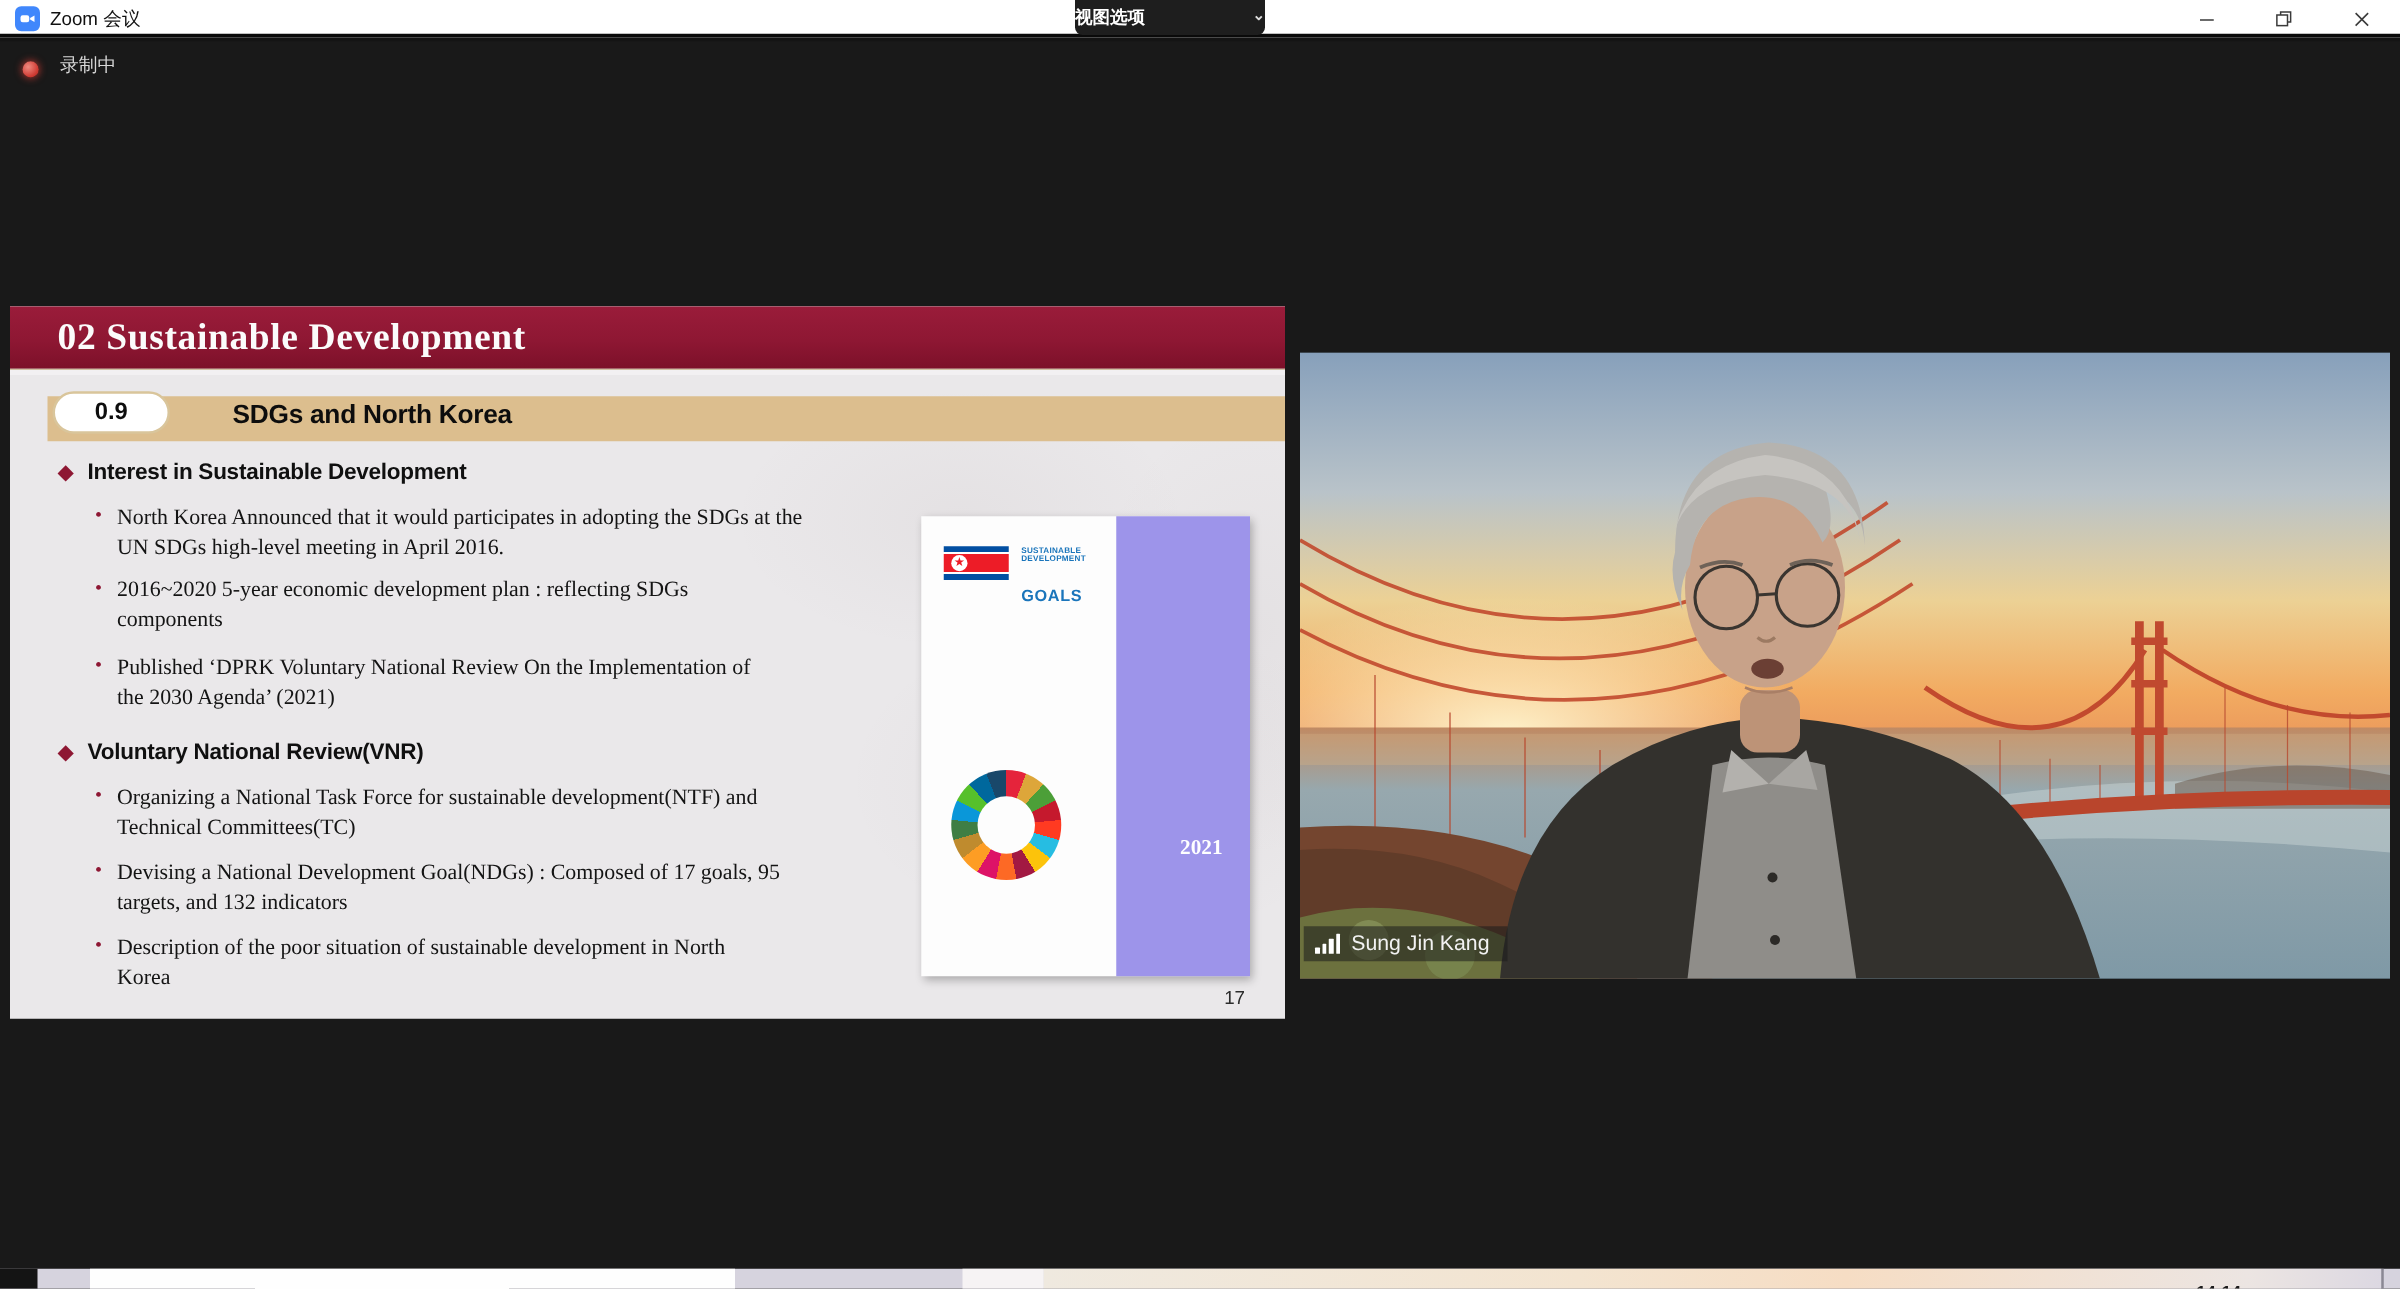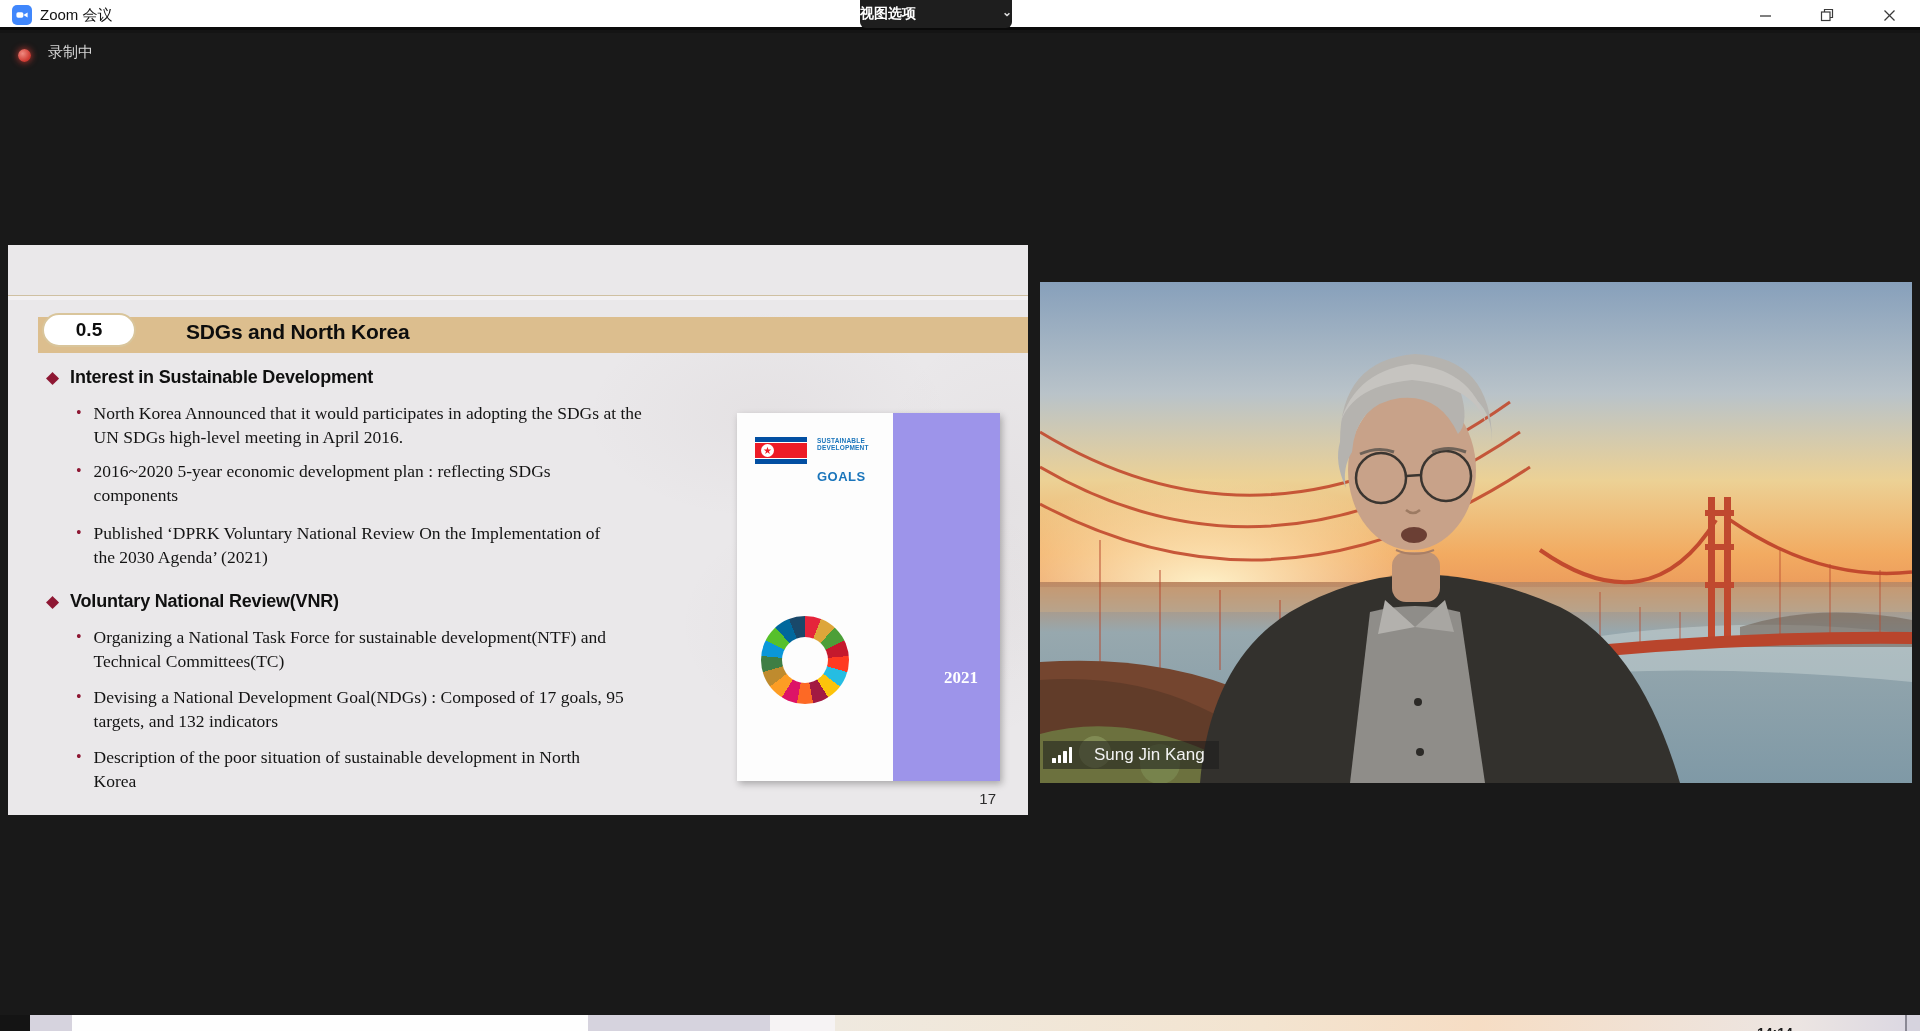--- a/index.html
+++ b/index.html
@@ -77,21 +77,21 @@
   .doc-country { font-size:11.5px; line-height:13px; }
   .doc-vnr { font-size:17px; margin-top:2px; }
   .doc-sub { font-size:10.5px; margin-top:9px; }
   .sdg-wheel { position:absolute; left:24px; top:203px; width:88px; height:88px; border-radius:50%; }
   .sdg-wheel .hole { position:absolute; left:21px; top:21px; width:46px; height:46px; border-radius:50%; background:#fdfdfd; }
   .doc-year { position:absolute; right:22px; top:255px; color:#fff; font-family:"Liberation Serif",serif; font-weight:bold; font-size:17px; }
 
   
   .video { position:absolute; left:1040px; top:249px; width:872px; height:501px; background:#4a5a66; overflow:hidden; }
   .video svg { display:block; }
-  .name-tag { position:absolute; left:3px; bottom:14px; background:rgba(28,28,28,.55); display:flex; align-items:center; gap:22px;
+  .name-tag { position:absolute; left:3px; bottom:14px; background:rgba(28,28,28,.55); display:flex; align-items:center; gap:9px;
               padding:4px 14px 4px 9px; }
   .name-text { color:#f2f2f2; font-size:17px; }
   .sig { display:flex; align-items:flex-end; gap:2px; height:16px; }
   .sig i { display:block; width:3.5px; background:#fff; border-radius:.5px; }
   .sig i:nth-child(1){height:5px;} .sig i:nth-child(2){height:8px;} .sig i:nth-child(3){height:12px;} .sig i:nth-child(4){height:16px;}
 
   
   .bottom-strip { position:absolute; top:1015px; left:0; width:1920px; height:16px; background:#d6d3de; }
   .bs-black { position:absolute; left:0; top:0; width:30px; height:16px; background:#141414; }
   .bs-white { position:absolute; left:72px; top:0; width:516px; height:16px; background:#fefefe; }
@@ -145,24 +145,27 @@
   <div class="content">
 
     <div class="recording">
       <span class="rec-dot"></span>
       <span class="rec-label">录制中</span>
     </div>
 
     <div class="slide">
       <div class="slide-watermark"></div>
 
+      <div class="slide-header">
+        <span class="slide-title">02 Sustainable Development</span>
+      </div>
       <div class="gold-strip"></div>
 
       <div class="tan-bar"></div>
-      <div class="tag-pill">0.5</div>
+      <div class="tag-pill">0.9</div>
       <div class="tag-title">SDGs and North Korea</div>
 
       <div class="sec-head sec1">
         <span class="diamond">◆</span>
         <span class="sec-label">Interest in Sustainable Development</span>
       </div>
       <div class="bullet b1">
         <span class="dot">•</span>
         <span class="btxt">North Korea Announced that it would participates in adopting the SDGs at the UN SDGs high-level meeting in April 2016.</span>
       </div>

